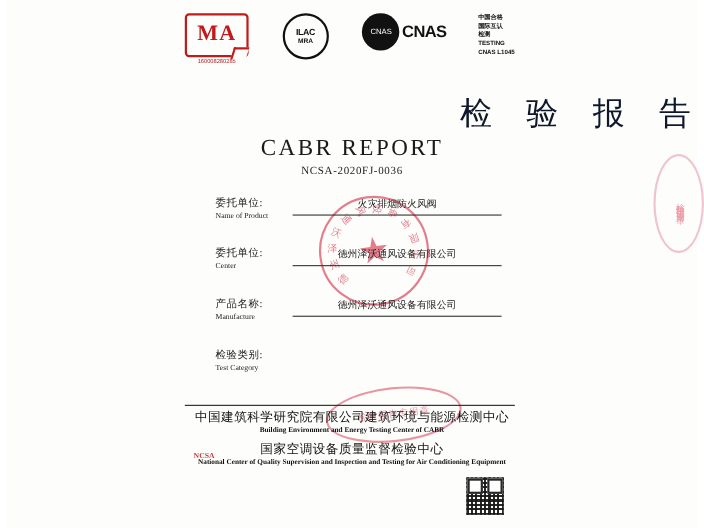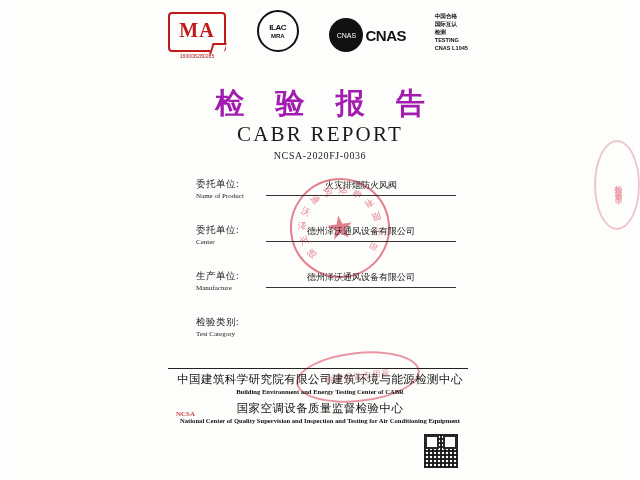--- a/index.html
+++ b/index.html
@@ -32,21 +32,21 @@
     align-items: flex-start;
     justify-content: space-between;
   }
   .cert-item {
     text-align: center;
     position: relative;
   }
   .cert-mark {
     height: 40px;
     display: flex;
-    align-items: flex-end;
+    align-items: flex-start;
     justify-content: center;
   }
   .cert-caption {
     font-size: 5.2px;
     font-family: "Liberation Sans", sans-serif;
     color: #b02020;
     letter-spacing: 0px;
     margin-top: 1px;
     white-space: nowrap;
   }
@@ -134,26 +134,26 @@
     line-height: 1.45;
     font-weight: bold;
     white-space: nowrap;
   }
 
   
   .title-cn {
     position: absolute;
     left: 0; right: 0;
     top: 84px;
-    text-align: center;
+    text-align: right;
     font-size: 29px;
     letter-spacing: 12px;
-    color: #a21caf;
-    font-family: "Liberation Serif", serif;
-    font-weight: bold;
+    color: #0f172a;
+    font-family: "Liberation Serif", serif;
+    font-weight: normal;
     text-indent: 12px;
   }
   .title-en {
     position: absolute;
     left: 0; right: 0;
     top: 122px;
     text-align: center;
     font-size: 21px;
     letter-spacing: 2.2px;
     color: #1a1a1a;
@@ -448,21 +448,21 @@
     <div class="field-row">
       <div class="field-label">
         <div class="lbl-cn">委托单位:</div>
         <div class="lbl-en">Center</div>
       </div>
       <div class="field-value">德州泽沃通风设备有限公司</div>
     </div>
 
     <div class="field-row">
       <div class="field-label">
-        <div class="lbl-cn">生产单位:</div>
+        <div class="lbl-cn">产品名称:</div>
         <div class="lbl-en">Manufacture</div>
       </div>
       <div class="field-value">德州泽沃通风设备有限公司</div>
     </div>
 
     <div class="field-row">
       <div class="field-label">
         <div class="lbl-cn">检验类别:</div>
         <div class="lbl-en">Test Category</div>
       </div>

